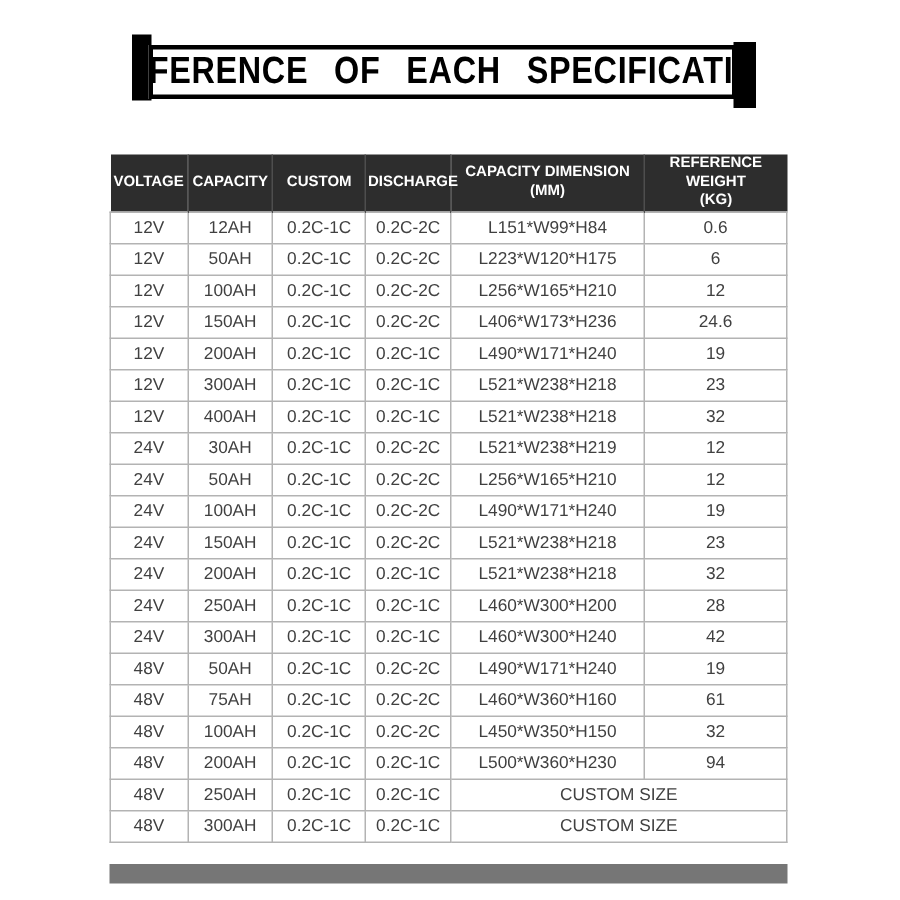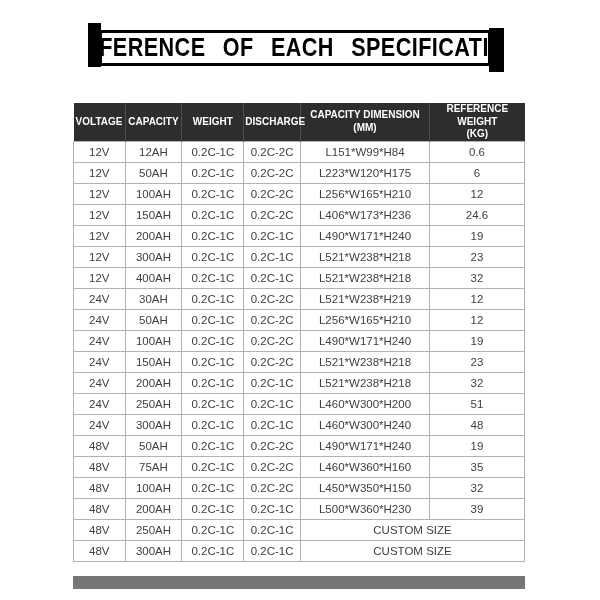--- a/index.html
+++ b/index.html
@@ -99,21 +99,21 @@
       <col class="c1">
       <col class="c2">
       <col class="c3">
       <col class="c4">
       <col class="c5">
   </colgroup>
   <thead>
     <tr id="header-row">
         <th>VOLTAGE</th>
         <th>CAPACITY</th>
-        <th>WEIGHT</th>
+        <th>CUSTOM</th>
         <th>DISCHARGE</th>
         <th>CAPACITY DIMENSION
 (MM)</th>
         <th>REFERENCE WEIGHT
 (KG)</th>
       </tr>
   </thead>
   <tbody id="table-body">
       <tr>
         <td>12V</td>
@@ -210,61 +210,61 @@
         <td>0.2C-1C</td>
         <td>L521*W238*H218</td>
         <td>32</td>
       </tr>
       <tr>
         <td>24V</td>
         <td>250AH</td>
         <td>0.2C-1C</td>
         <td>0.2C-1C</td>
         <td>L460*W300*H200</td>
-        <td>51</td>
+        <td>28</td>
       </tr>
       <tr>
         <td>24V</td>
         <td>300AH</td>
         <td>0.2C-1C</td>
         <td>0.2C-1C</td>
         <td>L460*W300*H240</td>
-        <td>48</td>
+        <td>42</td>
       </tr>
       <tr>
         <td>48V</td>
         <td>50AH</td>
         <td>0.2C-1C</td>
         <td>0.2C-2C</td>
         <td>L490*W171*H240</td>
         <td>19</td>
       </tr>
       <tr>
         <td>48V</td>
         <td>75AH</td>
         <td>0.2C-1C</td>
         <td>0.2C-2C</td>
         <td>L460*W360*H160</td>
-        <td>35</td>
+        <td>61</td>
       </tr>
       <tr>
         <td>48V</td>
         <td>100AH</td>
         <td>0.2C-1C</td>
         <td>0.2C-2C</td>
         <td>L450*W350*H150</td>
         <td>32</td>
       </tr>
       <tr>
         <td>48V</td>
         <td>200AH</td>
         <td>0.2C-1C</td>
         <td>0.2C-1C</td>
         <td>L500*W360*H230</td>
-        <td>39</td>
+        <td>94</td>
       </tr>
       <tr>
         <td>48V</td>
         <td>250AH</td>
         <td>0.2C-1C</td>
         <td>0.2C-1C</td>
         <td colspan="2">CUSTOM SIZE</td>
       </tr>
       <tr>
         <td>48V</td>

